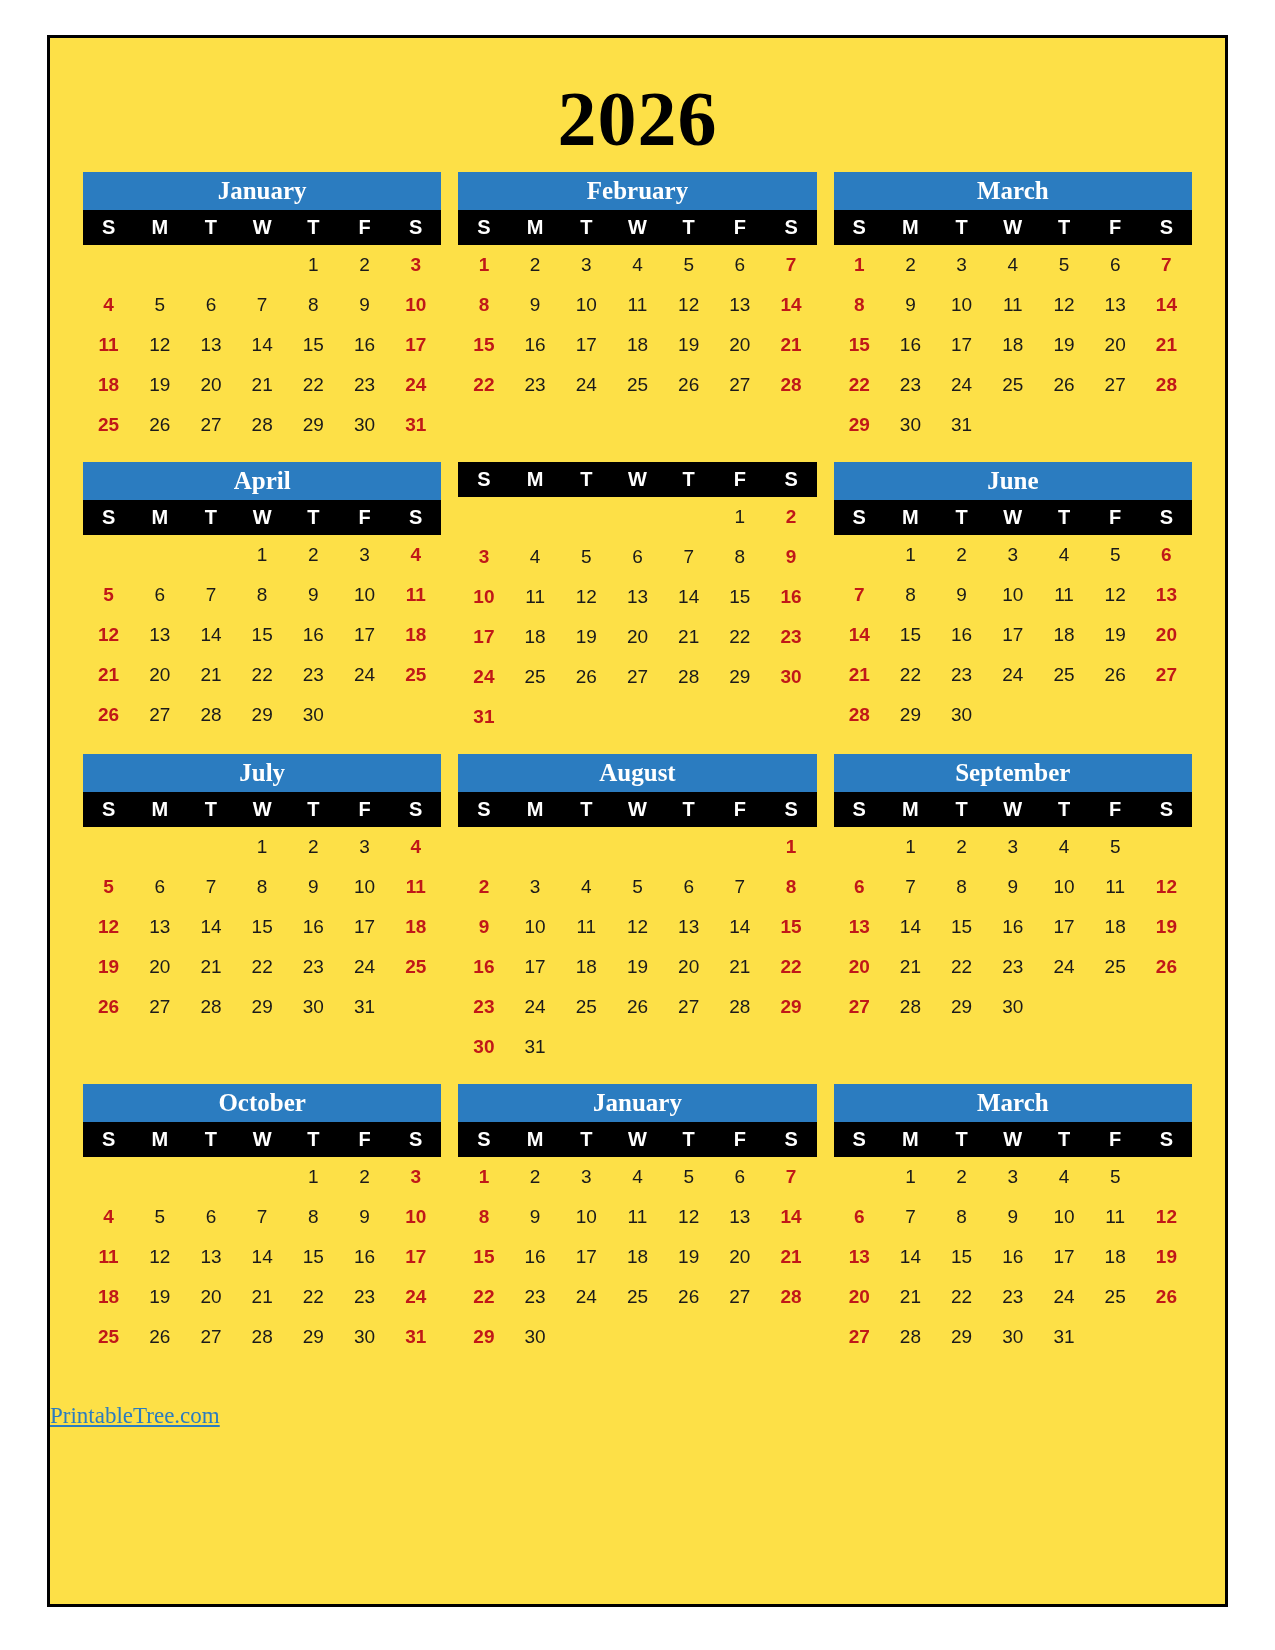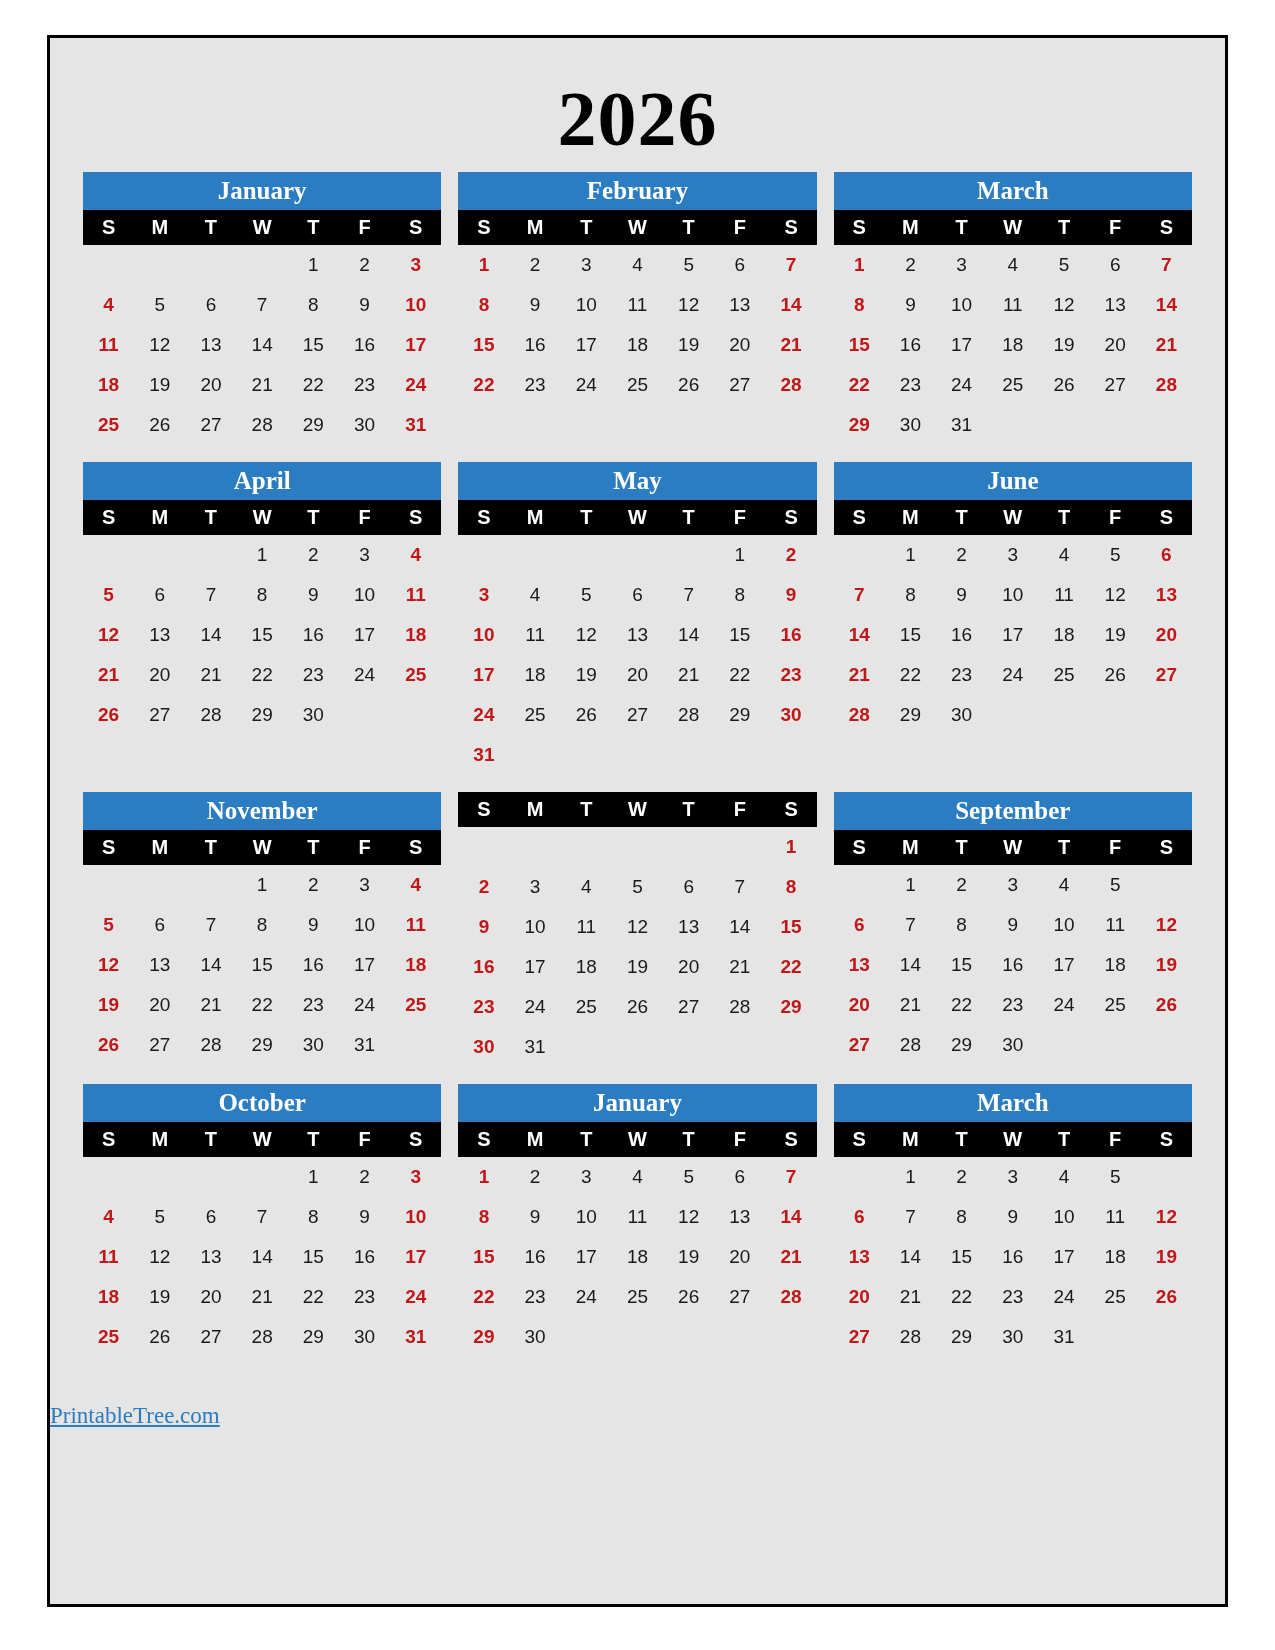--- a/index.html
+++ b/index.html
@@ -15,21 +15,21 @@
     position: relative;
   }
   .page-frame {
     position: absolute;
     left: 47px;
     top: 35px;
     width: 1181px;
     height: 1572px;
     border: 3px solid #000000;
     box-sizing: border-box;
-    background: #e5e5e5;
+    background: #fde047;
   }
   .year-title {
     text-align: center;
     font-family: "Liberation Serif", serif;
     font-size: 78px;
     font-weight: bold;
     letter-spacing: 1px;
     margin-top: 42px;
     margin-bottom: 14px;
     line-height: 1;
@@ -343,21 +343,20 @@
               <td>28</td>
               <td>29</td>
               <td>30</td>
               <td class="empty"></td>
               <td class="empty"></td>
             </tr>
           </tbody>
         </table>
       </div>
       <div class="month">
-        <div class="month-name">May</div>
         <table class="cal">
           <thead>
             <tr>
               <th>S</th>
               <th>M</th>
               <th>T</th>
               <th>W</th>
               <th>T</th>
               <th>F</th>
               <th>S</th>
@@ -478,21 +477,21 @@
               <td>30</td>
               <td class="empty"></td>
               <td class="empty"></td>
               <td class="empty"></td>
               <td class="empty"></td>
             </tr>
           </tbody>
         </table>
       </div>
       <div class="month">
-        <div class="month-name">November</div>
+        <div class="month-name">July</div>
         <table class="cal">
           <thead>
             <tr>
               <th>S</th>
               <th>M</th>
               <th>T</th>
               <th>W</th>
               <th>T</th>
               <th>F</th>
               <th>S</th>
@@ -541,20 +540,21 @@
               <td>28</td>
               <td>29</td>
               <td>30</td>
               <td>31</td>
               <td class="empty"></td>
             </tr>
           </tbody>
         </table>
       </div>
       <div class="month">
+        <div class="month-name">August</div>
         <table class="cal">
           <thead>
             <tr>
               <th>S</th>
               <th>M</th>
               <th>T</th>
               <th>W</th>
               <th>T</th>
               <th>F</th>
               <th>S</th>

